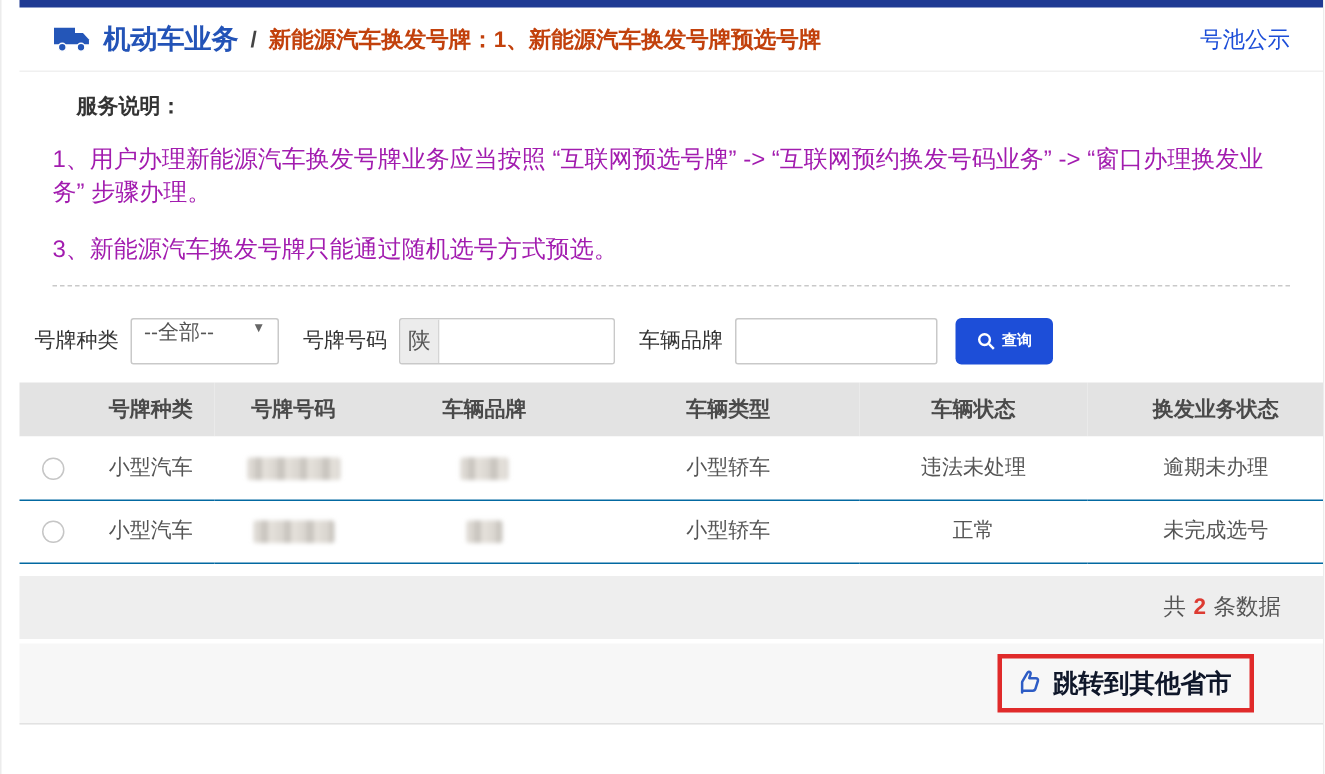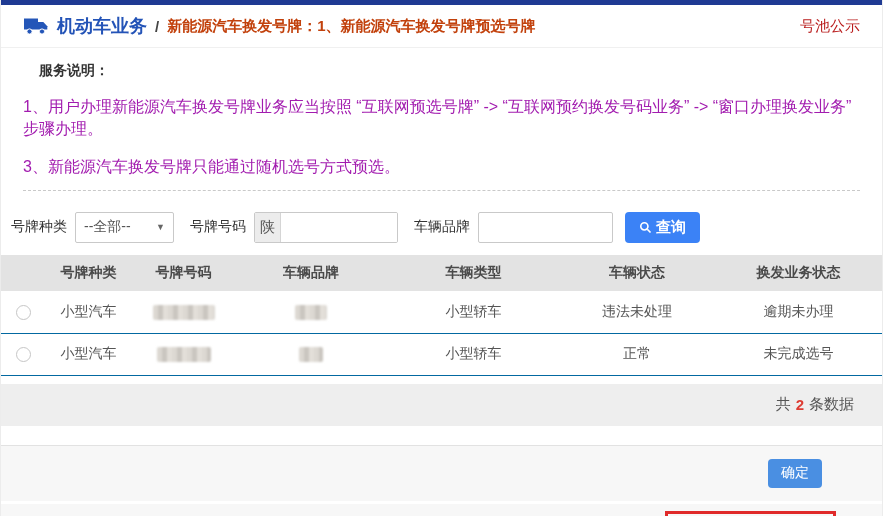--- a/index.html
+++ b/index.html
@@ -1,49 +1,49 @@
 <!DOCTYPE html>
 <html><head>
 <meta charset="utf-8">
 <style>
   * { margin:0; padding:0; box-sizing:border-box; }
   body { background:#fff; font-family:"Liberation Sans","DejaVu Sans",sans-serif; }
   .page { width:883px; height:516px; background:#fff; border-left:1px solid #ececec;
-          border-right:1px solid #ececec; overflow:hidden; position:relative; }
+          border-right:1px solid #ececec; overflow:hidden; position:relative;padding-left:12px; }
   .topbar { height:5px; background:#1f3a93; width:100%; }
 
   
   .hdr { height:43px; display:flex; align-items:center; padding:0 22px; border-bottom:1px solid #f0f0f0; }
   .truck { width:26px; height:20px; margin-right:8px; flex:0 0 auto; }
   .app-title { color:#2353b7; font-size:18px; font-weight:bold; margin-right:8px; }
   .hdr-sep { color:#444; font-size:15px; font-weight:bold; margin-right:8px; }
   .crumb { color:#c2410c; font-size:15px; font-weight:bold; }
-  .pool { margin-left:auto; color:#b91c1c; font-size:15px; cursor:pointer; }
+  .pool { margin-left:auto; color:#1d4ed8; font-size:15px; cursor:pointer; }
 
   
   .notes { padding:14px 22px 0 22px; }
   .notes-title { font-size:14px; font-weight:bold; color:#333; margin-bottom:8px;margin-left:16px; }
   .note-line { font-size:16px; color:#a21caf; line-height:22px;margin-top:16px; }
   .dash { border-top:1px dashed #c9c9c9; margin-top:12px; }
 
   
   .filters { display:flex; align-items:center; padding:20px 0 0 10px; height:52px; }
   .flabel { font-size:14px; color:#333; margin:0 8px 0 0; }
   .fake-select { width:99px; height:31px; border:1px solid #c9c9c9; border-radius:2px; background:#fff;
-                 display:flex; align-items:center; padding:0 8px; font-size:14px; color:#555;
+                 display:flex; align-items:flex-start; padding:0 8px; font-size:14px; color:#555;
                  justify-content:space-between; cursor:pointer; margin-right:16px; }
   .caret { font-size:9px; color:#666; }
   .plate-group { display:flex; height:31px; border:1px solid #c9c9c9; border-radius:2px; overflow:hidden; margin-right:16px; }
   .plate-prefix { width:26px; background:#ececec; border-right:1px solid #d5d5d5; display:flex;
                   align-items:center; justify-content:center; font-size:15px; color:#555; }
   .plate-input { width:116px; border:0; outline:0; padding:0 8px; font-size:14px; color:#333; }
   .brand-input { width:135px; height:31px; border:1px solid #c9c9c9; border-radius:2px; outline:0;
                  padding:0 8px; font-size:14px; color:#333; margin-right:12px; }
-  .btn-search { height:31px; padding:0 14px; background:#3b82f6; color:#fff; border:0; border-radius:4px;
-                font-size:15px; font-weight:bold; display:flex; align-items:center; gap:4px; cursor:pointer; }
+  .btn-search { height:31px; padding:0 14px; background:#1d4ed8; color:#fff; border:0; border-radius:4px;
+                font-size:10px; font-weight:bold; display:flex; align-items:center; gap:4px; cursor:pointer; }
 
   
   table { border-collapse:collapse; table-layout:fixed; width:883px; margin-top:12px; }
   thead td { background:#e3e3e3; height:36px; font-size:14px; font-weight:bold; color:#4a4a4a; text-align:center; }
   tbody td { height:42px; font-size:14px; color:#555; text-align:center; border-bottom:1px solid #0369a1; background:#fff; }
   .radio { width:15px; height:15px; border:1px solid #c6c6c6; border-radius:50%; background:#fff;
            display:inline-block; vertical-align:middle; cursor:pointer; }
   .redact { display:inline-block; height:15px; border-radius:2px; vertical-align:middle;
             background:repeating-linear-gradient(90deg,#dcd8d2 0 5px,#cac6c0 5px 10px,#e3dfd9 10px 15px);
             filter:blur(1.3px); }
@@ -157,23 +157,20 @@
       </tr>
     </tbody>
   </table>
 
   <div class="summary">
     <span>共</span>
     <span class="count-red">2</span>
     <span>条数据</span>
   </div>
 
-  <div class="sec1">
-    <button class="btn-confirm">确定</button>
-  </div>
 
   <div class="sec2">
     <div class="jump-box">
       <svg class="hand" viewBox="0 0 24 24">
         <path d="M6.5 11.5v8.5 M6.5 11.5l4.2-7.2c1-1.7 3-.6 2.5 1.2l-1 3h5.2c1.4 0 2.1 1.1 1.7 2.3l-1.9 6.1c-.3 1-1.1 1.6-2.1 1.6H6.5" fill="none" stroke="#2d5cc5" stroke-width="2" stroke-linecap="round" stroke-linejoin="round"></path>
       </svg>
       <span class="jump-text">跳转到其他省市</span>
     </div>
   </div>
 </div>

